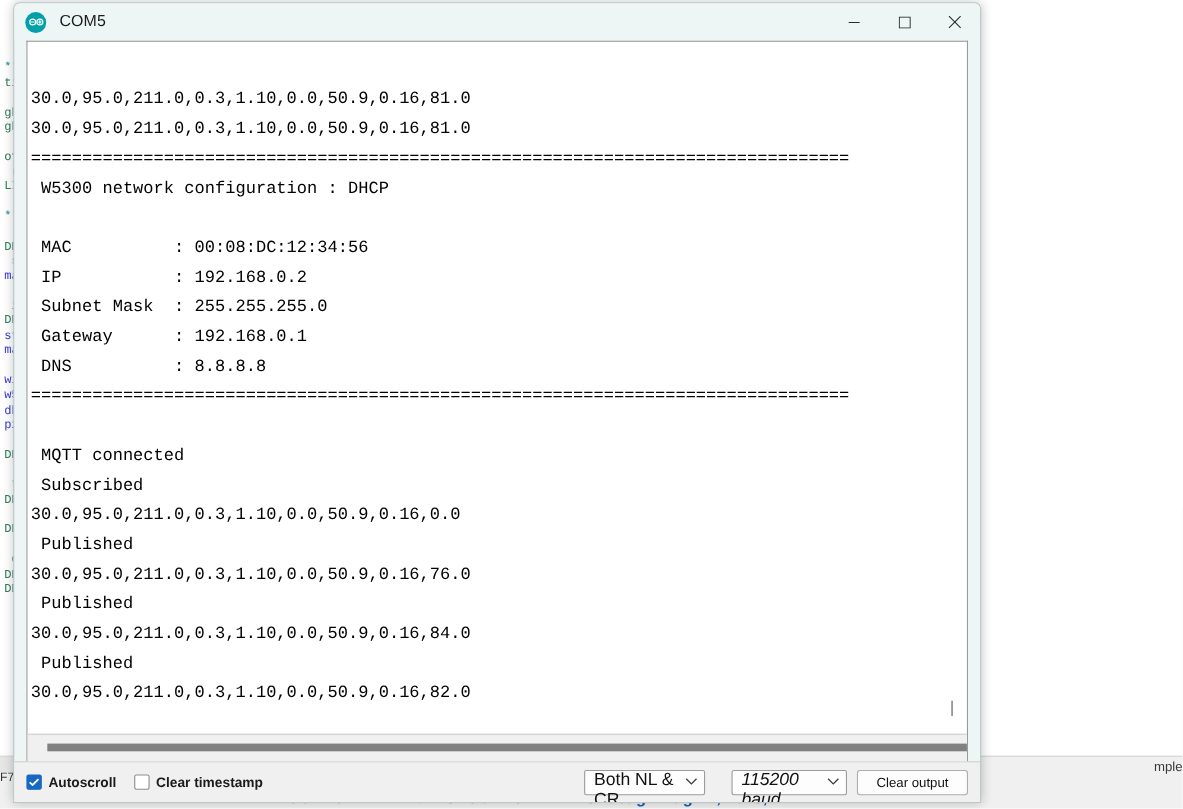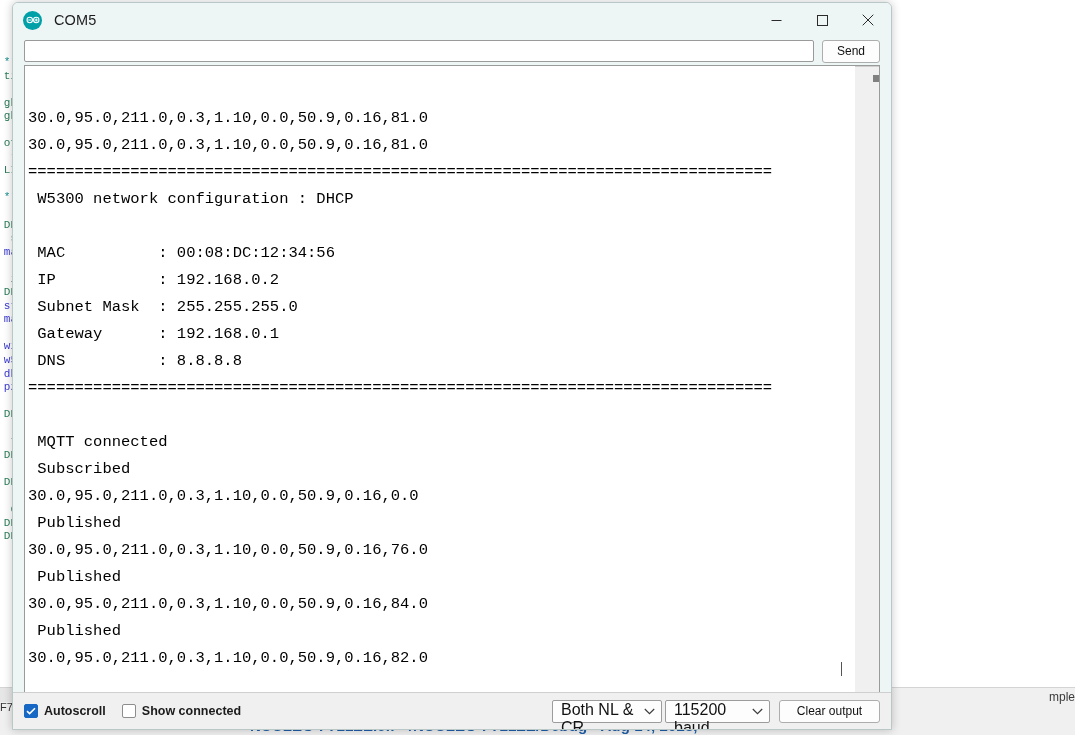--- a/index.html
+++ b/index.html
@@ -187,20 +187,21 @@
   
   #console-wrap {
     flex: 1 1 auto;
     margin: 0 11px;
     background: #ffffff;
     border: 1px solid #9a9a9a;
     border-bottom: none;
     position: relative;
     overflow: hidden;
     display: flex;
+    flex-direction: column;
   }
   #console-text {
     flex: 1 1 auto;
     overflow: hidden;
     font-family: "Liberation Mono", monospace;
     font-size: 15.5px;
     line-height: 27px;
     color: #000000;
     white-space: pre;
     padding: 0 0 0 3px;
@@ -279,21 +280,21 @@
     display: flex;
     align-items: flex-start;
     padding: 0 6px 0 8px;
     font-size: 16px;
     color: #111;
     gap: 10px;
     cursor: default;
     box-sizing: border-box;
   }
   #line-ending-select { width: 110px; justify-content: space-between; }
-  #baud-select { width: 105px; justify-content: space-between; margin-left: 3px; }
+  #baud-select { width: 105px; justify-content: space-between; margin-left: 24px; font-style: italic; }
   #clear-output-button {
     margin-left: 9px;
     width: 101px;
     height: 23px;
     border: 1px solid #adadad;
     border-radius: 3px;
     background: #fdfdfd;
     font-size: 12px;
     color: #111;
     cursor: default;
@@ -347,24 +348,20 @@
       </div>
       <div class="win-btn">
         <svg width="12" height="12" viewBox="0 0 12 12" aria-hidden="true">
           <line x1="0.7" y1="0.7" x2="11.3" y2="11.3" stroke="#2b2b2b" stroke-width="1"></line>
           <line x1="11.3" y1="0.7" x2="0.7" y2="11.3" stroke="#2b2b2b" stroke-width="1"></line>
         </svg>
       </div>
     </div>
   </div>
 
-  <div id="send-row">
-    <input id="send-input" type="text" placeholder="" style="">
-    <button id="send-button">Send</button>
-  </div>
 
   <div id="console-wrap">
     <div id="console-text">
       <div class="line">30.0,95.0,211.0,0.3,1.10,0.0,50.9,0.16,81.0</div><div class="line">30.0,95.0,211.0,0.3,1.10,0.0,50.9,0.16,81.0</div><div class="line">================================================================================</div><div class="line"> W5300 network configuration : DHCP</div><div class="line"></div><div class="line"> MAC          : 00:08:DC:12:34:56</div><div class="line"> IP           : 192.168.0.2</div><div class="line"> Subnet Mask  : 255.255.255.0</div><div class="line"> Gateway      : 192.168.0.1</div><div class="line"> DNS          : 8.8.8.8</div><div class="line">================================================================================</div><div class="line"></div><div class="line"> MQTT connected</div><div class="line"> Subscribed</div><div class="line">30.0,95.0,211.0,0.3,1.10,0.0,50.9,0.16,0.0</div><div class="line"> Published</div><div class="line">30.0,95.0,211.0,0.3,1.10,0.0,50.9,0.16,76.0</div><div class="line"> Published</div><div class="line">30.0,95.0,211.0,0.3,1.10,0.0,50.9,0.16,84.0</div><div class="line"> Published</div><div class="line">30.0,95.0,211.0,0.3,1.10,0.0,50.9,0.16,82.0</div><div id="console-caret"></div>
     </div>
     <div id="console-hscroll-track">
       <div id="console-hscroll-thumb"></div>
     </div>
   </div>
 
@@ -373,21 +370,21 @@
       <span class="cbox checked">
         <svg width="10" height="8" viewBox="0 0 10 8" aria-hidden="true">
           <polyline points="1,4.2 3.6,6.6 9,1.2" fill="none" stroke="#ffffff" stroke-width="1.6"></polyline>
         </svg>
       </span>
       <span class="check-label">Autoscroll</span>
     </div>
 
     <div class="check-group" style="margin-left:16px;">
       <span class="cbox"></span>
-      <span class="check-label">Show connected</span>
+      <span class="check-label">Clear timestamp</span>
     </div>
 
     <div id="status-spacer"></div>
 
     <div class="combo" id="line-ending-select">
       <span>Both NL &amp; CR</span>
       <span>
         <svg width="11" height="7" viewBox="0 0 11 7" aria-hidden="true">
           <polyline points="0.8,1 5.5,5.6 10.2,1" fill="none" stroke="#3c3c3c" stroke-width="1.2"></polyline>
         </svg>

